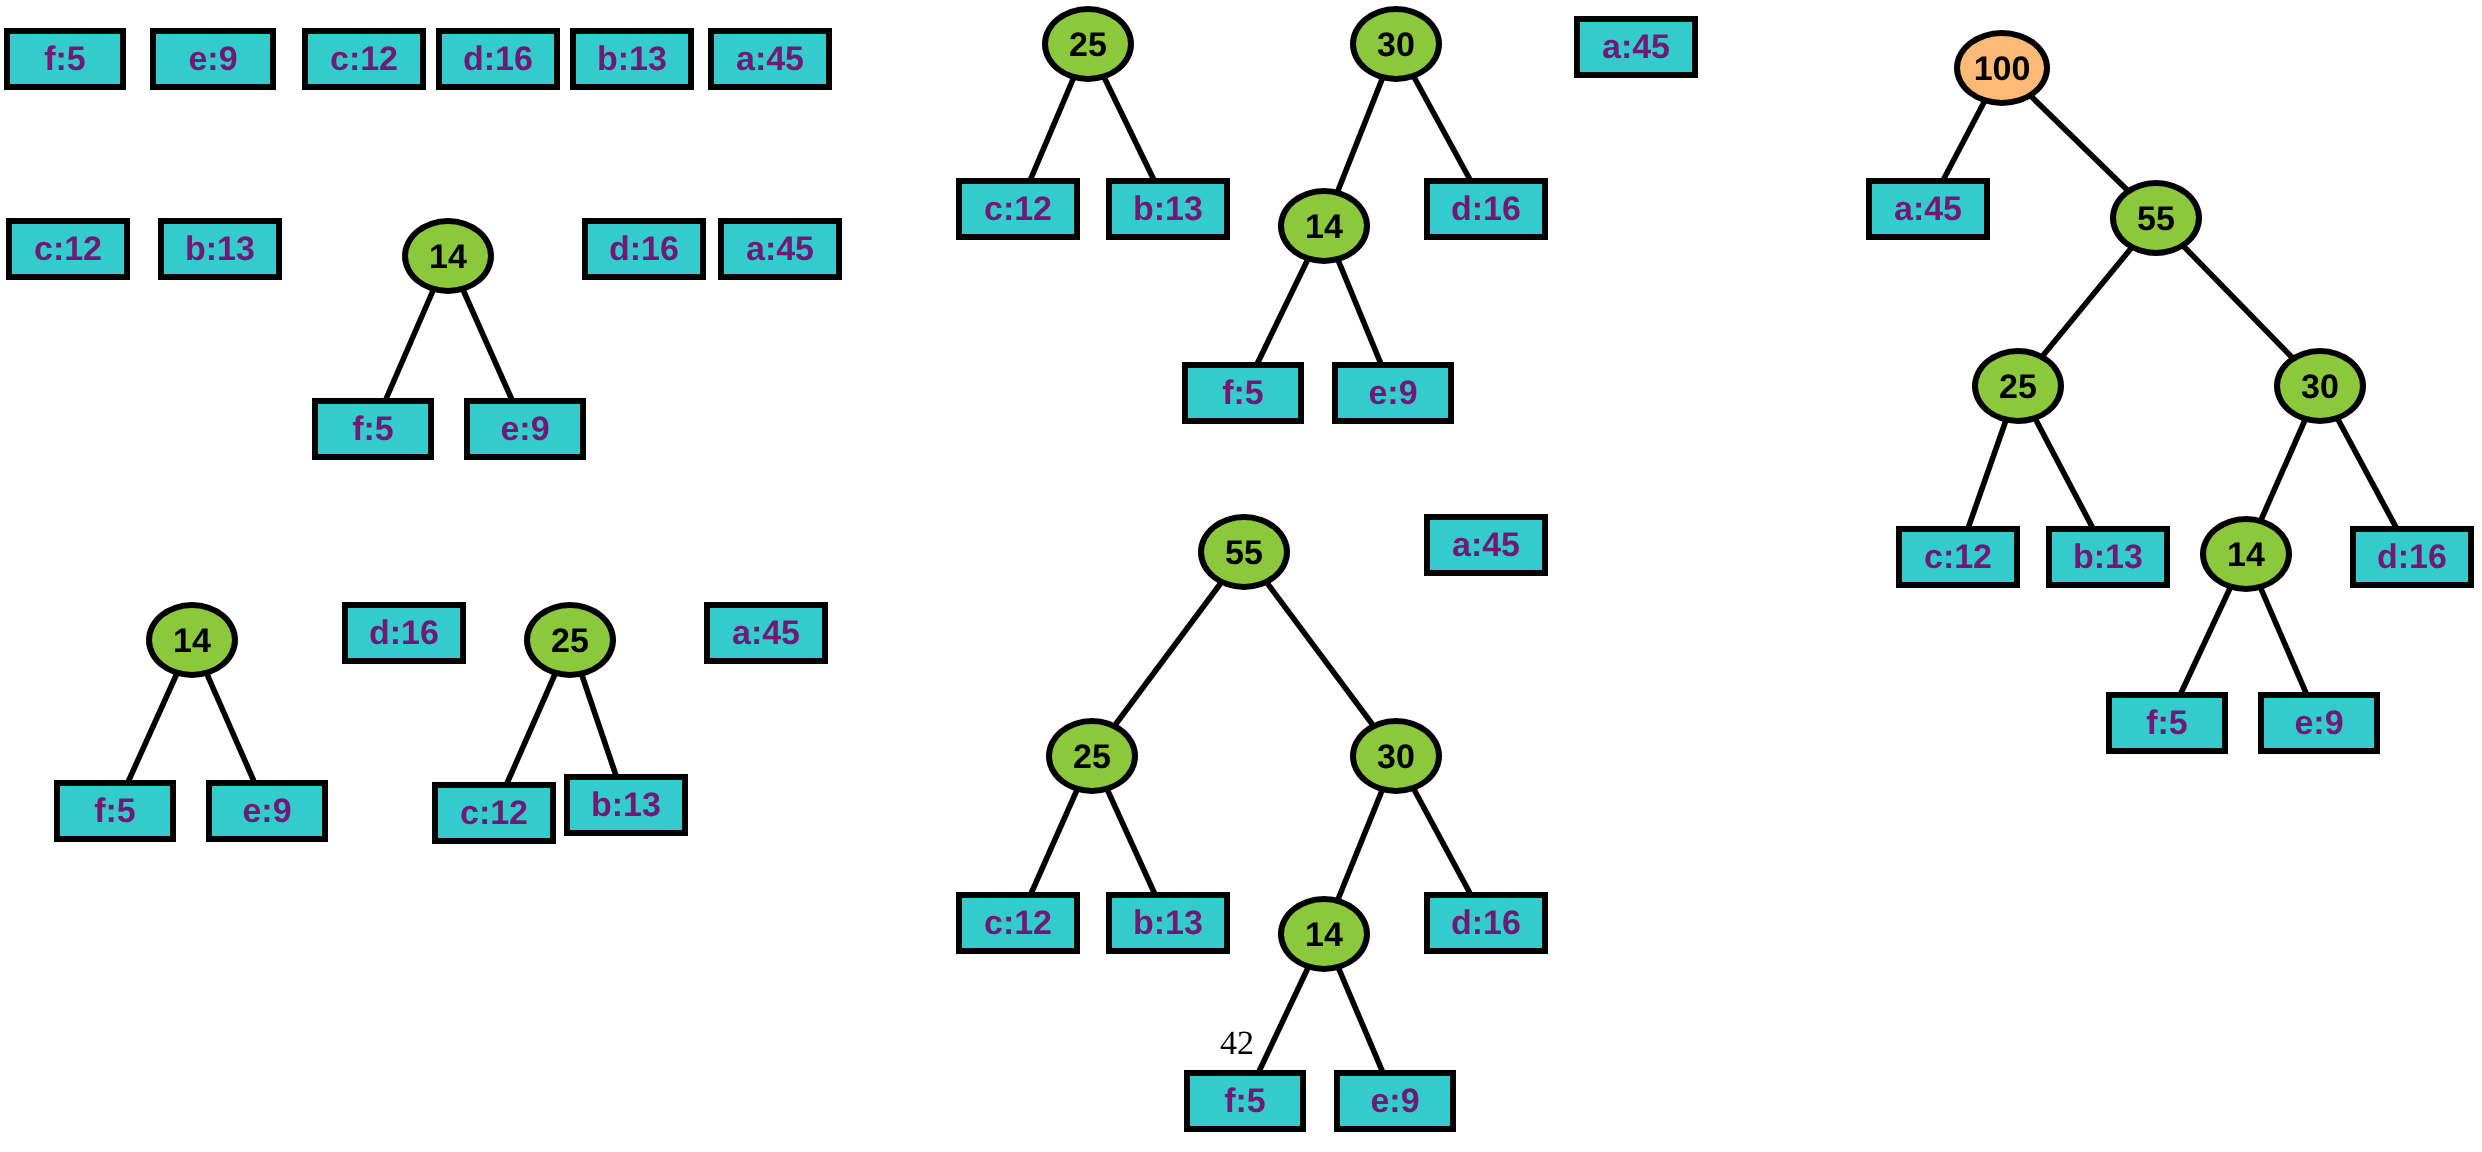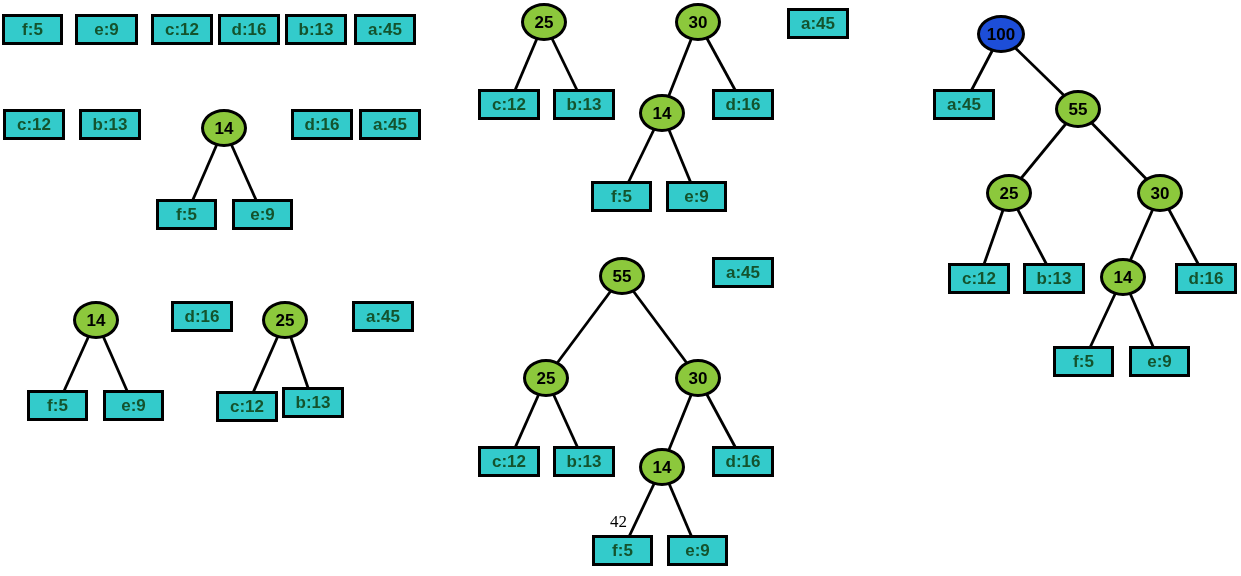--- a/index.html
+++ b/index.html
@@ -4,21 +4,21 @@
 <style>
   html,body{margin:0;padding:0;background:#ffffff;}
   .canvas{
     position:relative;width:1241px;height:576px;background:#ffffff;
     font-family:"Liberation Sans",sans-serif;overflow:hidden;
   }
   .edges{position:absolute;left:0;top:0;z-index:0;}
   .leaf-box{
     position:absolute;box-sizing:border-box;border:3px solid #8b5cf6;
     display:flex;align-items:center;justify-content:center;
-    font-weight:bold;font-size:17px;color:#14532d;z-index:2;line-height:1;
+    font-weight:bold;font-size:17px;color:#701a75;z-index:2;line-height:1;
   }
   .node-circle{
     position:absolute;box-sizing:border-box;border:3px solid #000;border-radius:50%;
     display:flex;align-items:center;justify-content:center;
     font-weight:bold;font-size:17px;color:#000;z-index:2;line-height:1;
   }
   .page-artifact{
     position:absolute;z-index:3;color:#000;
     font-family:Liberation Serif, serif;font-size:17px;font-weight:normal;
   }
@@ -104,21 +104,21 @@
       <div class="node-circle" style="left: 523px; top: 359px; width: 46px; height: 38px; background: rgb(140, 200, 60); border-color: rgb(0, 0, 0);">25</div>
       <div class="node-circle" style="left: 675px; top: 359px; width: 46px; height: 38px; background: rgb(140, 200, 60); border-color: rgb(0, 0, 0);">30</div>
       <div class="leaf-box" style="left: 478px; top: 446px; width: 62px; height: 31px; background: rgb(51, 203, 203); border-color: rgb(0, 0, 0);">c:12</div>
       <div class="leaf-box" style="left: 553px; top: 446px; width: 62px; height: 31px; background: rgb(51, 203, 203); border-color: rgb(0, 0, 0);">b:13</div>
       <div class="node-circle" style="left: 639px; top: 448px; width: 46px; height: 38px; background: rgb(140, 200, 60); border-color: rgb(0, 0, 0);">14</div>
       <div class="leaf-box" style="left: 712px; top: 446px; width: 62px; height: 31px; background: rgb(51, 203, 203); border-color: rgb(0, 0, 0);">d:16</div>
       <div class="leaf-box" style="left: 592px; top: 535px; width: 61px; height: 31px; background: rgb(51, 203, 203); border-color: rgb(0, 0, 0);">f:5</div>
       <div class="leaf-box" style="left: 667px; top: 535px; width: 61px; height: 31px; background: rgb(51, 203, 203); border-color: rgb(0, 0, 0);">e:9</div>
     </div>
     <div>
-      <div class="node-circle" style="left: 977px; top: 15px; width: 48px; height: 38px; background: #1d4ed8; border-color: rgb(0, 0, 0);">100</div>
+      <div class="node-circle" style="left: 977px; top: 15px; width: 48px; height: 38px; background: #fdba74; border-color: rgb(0, 0, 0);">100</div>
       <div class="leaf-box" style="left: 933px; top: 89px; width: 62px; height: 31px; background: rgb(51, 203, 203); border-color: rgb(0, 0, 0);">a:45</div>
       <div class="node-circle" style="left: 1055px; top: 90px; width: 46px; height: 38px; background: rgb(140, 200, 60); border-color: rgb(0, 0, 0);">55</div>
       <div class="node-circle" style="left: 986px; top: 174px; width: 46px; height: 38px; background: rgb(140, 200, 60); border-color: rgb(0, 0, 0);">25</div>
       <div class="node-circle" style="left: 1137px; top: 174px; width: 46px; height: 38px; background: rgb(140, 200, 60); border-color: rgb(0, 0, 0);">30</div>
       <div class="leaf-box" style="left: 948px; top: 263px; width: 62px; height: 31px; background: rgb(51, 203, 203); border-color: rgb(0, 0, 0);">c:12</div>
       <div class="leaf-box" style="left: 1023px; top: 263px; width: 62px; height: 31px; background: rgb(51, 203, 203); border-color: rgb(0, 0, 0);">b:13</div>
       <div class="node-circle" style="left: 1100px; top: 258px; width: 46px; height: 38px; background: rgb(140, 200, 60); border-color: rgb(0, 0, 0);">14</div>
       <div class="leaf-box" style="left: 1175px; top: 263px; width: 62px; height: 31px; background: rgb(51, 203, 203); border-color: rgb(0, 0, 0);">d:16</div>
       <div class="leaf-box" style="left: 1053px; top: 346px; width: 61px; height: 31px; background: rgb(51, 203, 203); border-color: rgb(0, 0, 0);">f:5</div>
       <div class="leaf-box" style="left: 1129px; top: 346px; width: 61px; height: 31px; background: rgb(51, 203, 203); border-color: rgb(0, 0, 0);">e:9</div>

